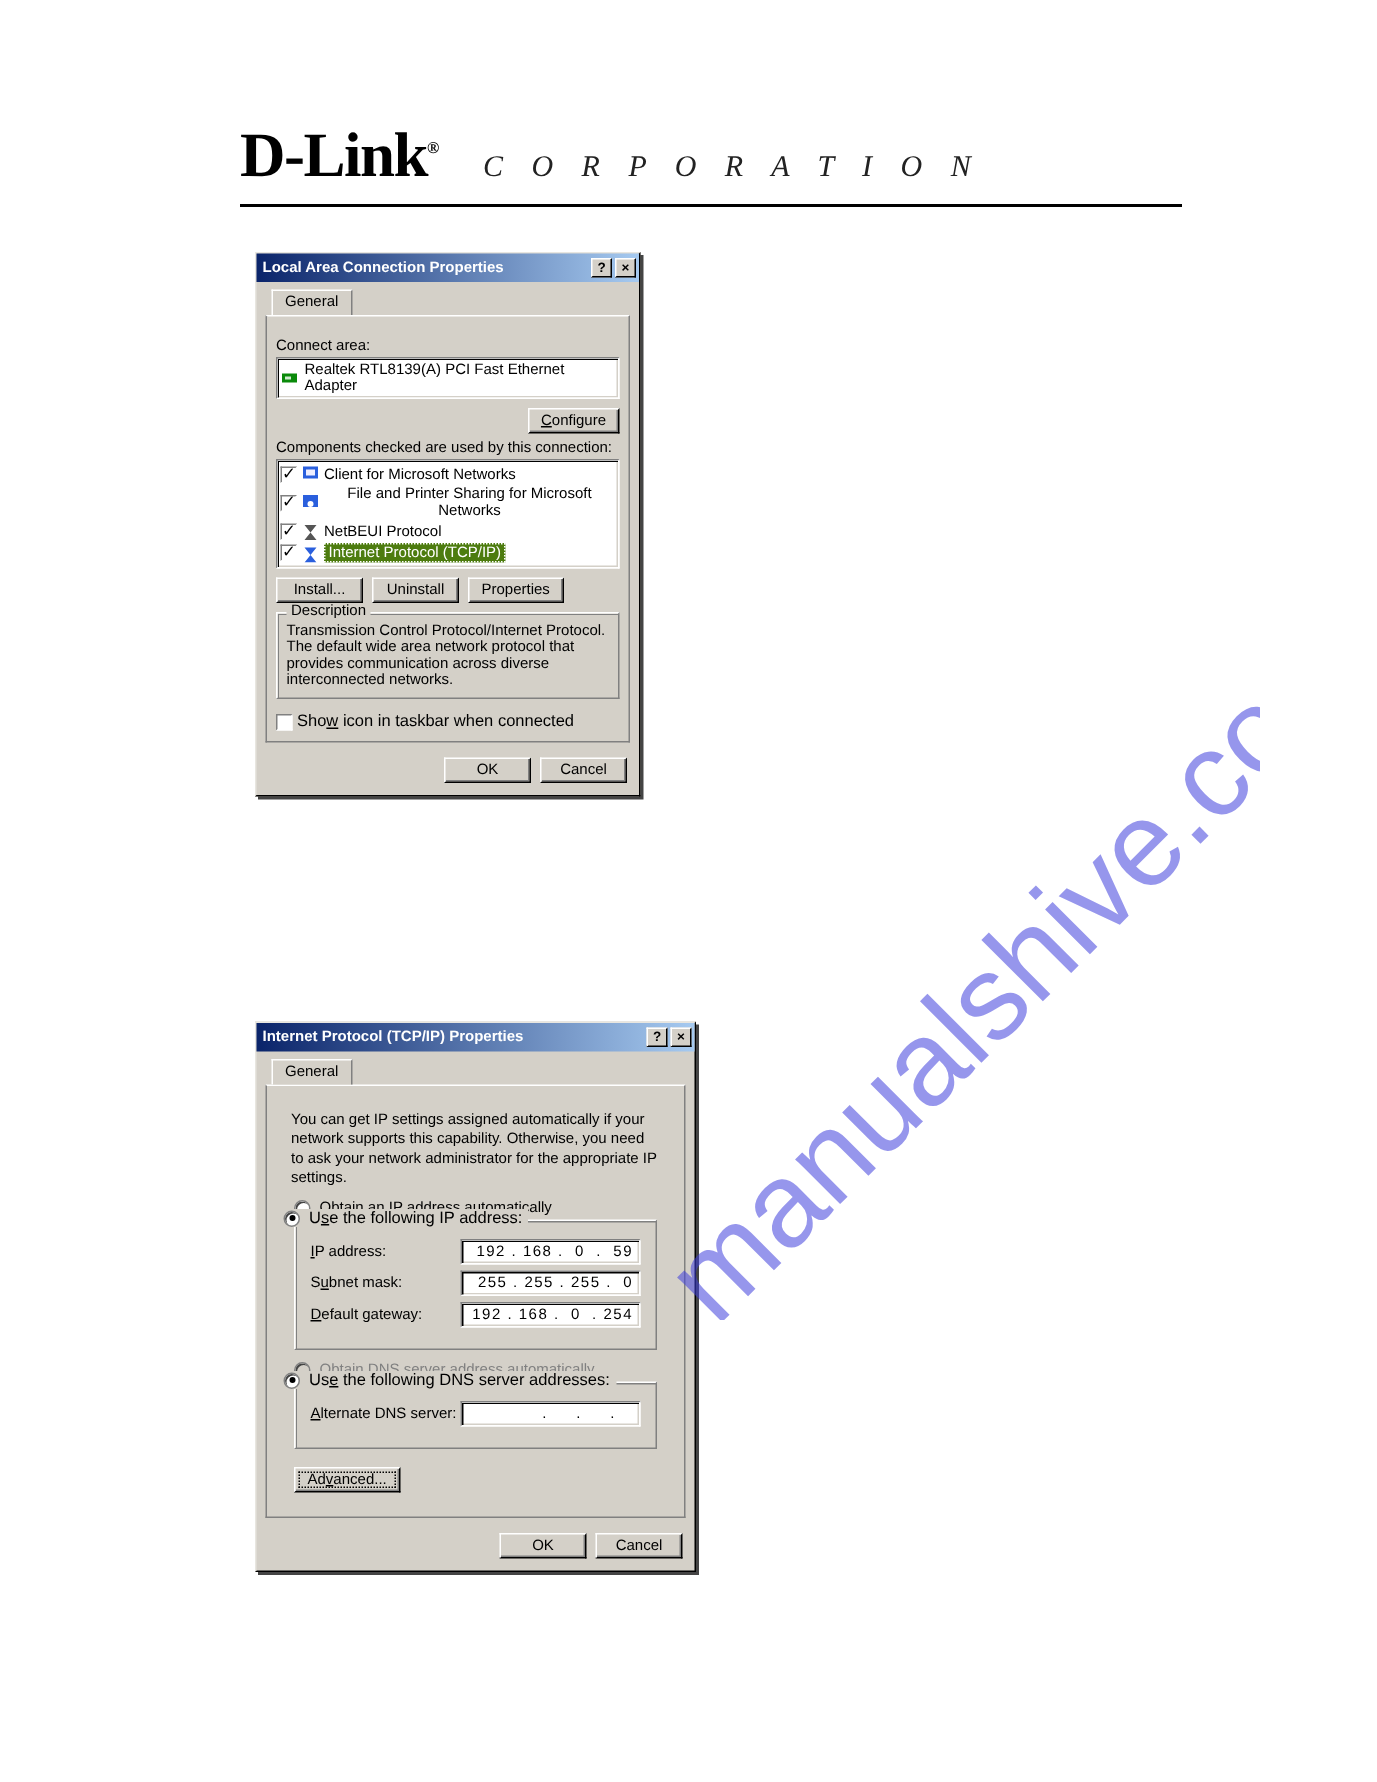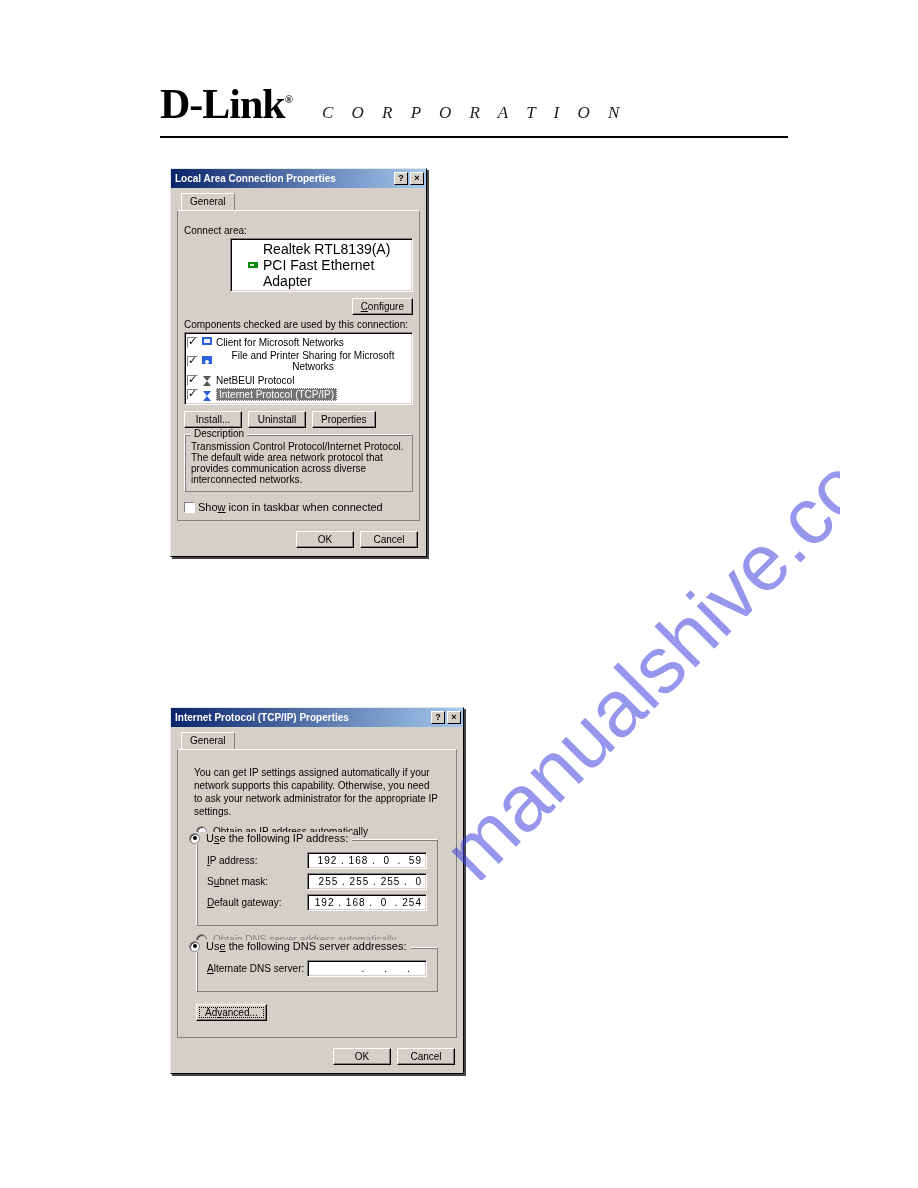--- a/index.html
+++ b/index.html
@@ -33,21 +33,21 @@
     letter-spacing: -1px;
     position: relative;
   }
   .logo .trade {
     font-size: 11px;
     vertical-align: super;
   }
   .corp {
     font-family: "Times New Roman", serif;
     font-style: italic;
-    font-size: 17px;
+    font-size: 20px;
     letter-spacing: 7px;
     color: #222;
   }
   .watermark {
     position: absolute;
     left: 200px;
     top: 240px;
     width: 640px;
     height: 640px;
     pointer-events: none;
@@ -116,26 +116,25 @@
   .dlg-body .inner {
     padding-top: 4px;
   }
   .lbl { font-size: 10px; margin: 4px 0 2px; }
   .sunken {
     background: #fff;
     border: 1px solid #808080;
     border-bottom-color: #fff;
     border-right-color: #fff;
     box-shadow: inset 1px 1px 0 #000, inset -1px -1px 0 #d4d0c8;
-    padding: 2px 17px;
-    font-size: 14px;
+    padding: 2px 3px;
+    font-size: 10px;
     display: flex;
     align-items: center;
     gap: 3px;
-    margin-left: 46px;
   }
   .winbtn {
     background: #d4d0c8;
     border: 1px solid #000;
     border-top-color: #fff;
     border-left-color: #fff;
     box-shadow: inset -1px -1px 0 #808080;
     font-size: 10px;
     padding: 2px 8px;
     cursor: default;
@@ -160,21 +159,21 @@
     border: 1px solid #808080;
     border-bottom-color: #fff; border-right-color: #fff;
     position: relative;
     flex: none;
   }
   .chk.on::after {
     content: "✓"; position: absolute; left: 0; top: -3px; font-size: 11px; color: #000;
   }
   .ico { width: 12px; height: 12px; flex: none; }
   .sel {
-    background: #737373; color: #fff; padding: 0 2px; border: 1px dotted #fff;
+    background: #4d7c0f; color: #fff; padding: 0 2px; border: 1px dotted #fff;
   }
   .groupbox {
     border: 1px solid #808080;
     border-top-color: #fff;
     border-left-color: #fff;
     box-shadow: inset 1px 1px 0 #808080;
     margin-top: 6px;
     padding: 6px;
     position: relative;
     font-size: 10px;

